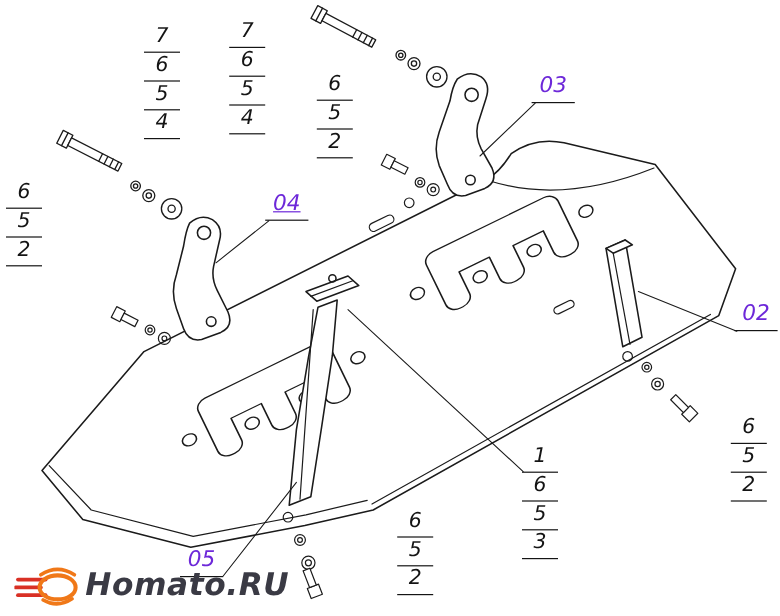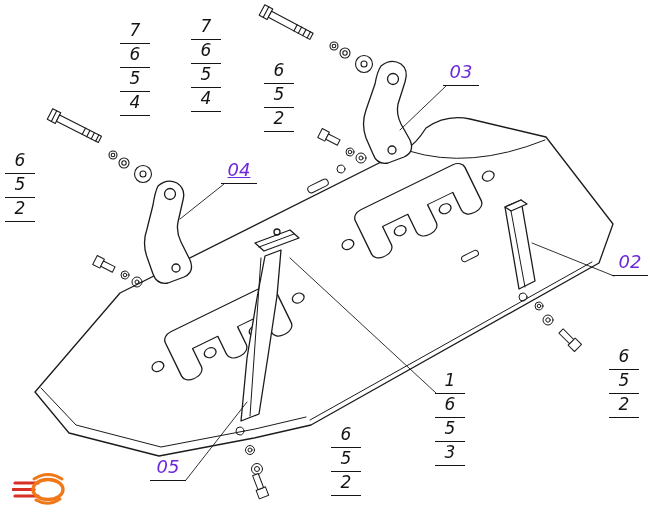--- a/index.html
+++ b/index.html
@@ -245,15 +245,16 @@
     <svg width="56" height="40" viewBox="0 0 56 40">
       <g stroke="#d93025" stroke-width="3.2" stroke-linecap="round">
         <line x1="3" y1="15" x2="26" y2="15"></line>
         <line x1="1" y1="21.5" x2="22" y2="21.5"></line>
         <line x1="3" y1="28" x2="26" y2="28"></line>
       </g>
       <ellipse cx="36" cy="21.5" rx="15" ry="10" fill="none" stroke="#f07818" stroke-width="3.4"></ellipse>
       <path d="M 22,11 Q 36,2 50,11" fill="none" stroke="#f07818" stroke-width="3" stroke-linecap="round"></path>
       <path d="M 24,32 Q 36,39 48,31" fill="none" stroke="#f07818" stroke-width="3" stroke-linecap="round"></path>
     </svg>
+    <span class="logo-text">Homato.RU</span>
   </div>
 
 </div>
 
 </body></html>

